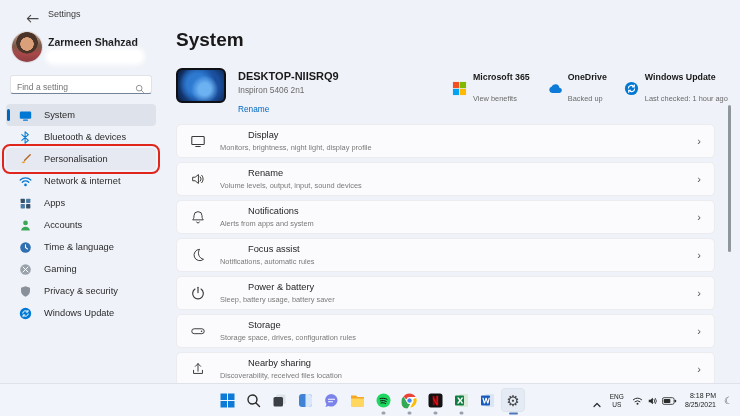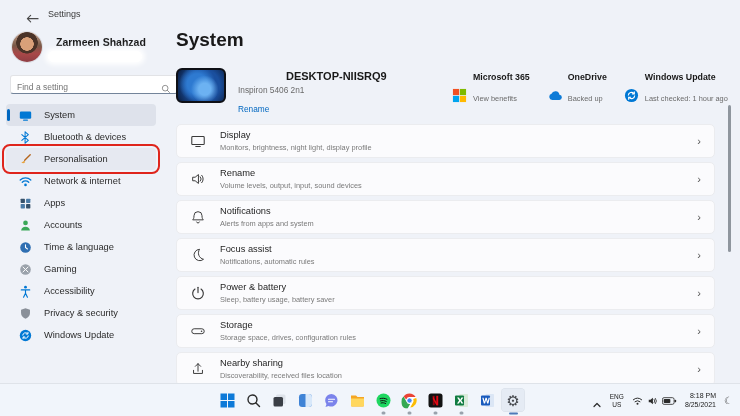--- a/index.html
+++ b/index.html
@@ -12,24 +12,24 @@
   .tb-title { position:absolute; left:32px; top:9px; font-size:9px; color:#3a3a3a; }
 
   
   .sidebar { position:absolute; top:28px; left:0; width:166px; bottom:33px; }
   .avatar { position:absolute; left:12px; top:4px; width:30px; height:30px; border-radius:50%;
     background:
       radial-gradient(circle at 50% 40%, #d9a079 0 6.5px, transparent 7px),
       radial-gradient(circle at 50% 36%, #4a3328 0 10.5px, transparent 11px),
       linear-gradient(180deg,#c5a18c 0%,#7a5a48 45%,#a84848 72%,#8f3e44 100%);
     box-shadow:0 0 0 1px rgba(0,0,0,.08); }
-  .pname { position:absolute; left:56px; top:8px; font-size:10.5px; font-weight:bold; color:#1a1a1a; }
+  .pname { position:absolute; left:48px; top:8px; font-size:10.5px; font-weight:bold; color:#1a1a1a; }
   .pblur { position:absolute; left:48px; top:23px; width:94px; height:11px; background:#fff; border-radius:6px;
     box-shadow:0 0 5px 3px rgba(255,255,255,.95); }
-  .searchbox { position:absolute; left:10px; top:47px; width:168px; height:19px; background:#fff;
+  .searchbox { position:absolute; left:10px; top:47px; width:142px; height:19px; background:#fff;
     border:1px solid #e2e3e6; border-bottom:1.6px solid #73849a; border-radius:3px; }
   .searchbox input { width:120px; height:100%; border:none; outline:none; background:transparent;
     font-size:8.5px; padding-left:6px; color:#333; font-family:"Liberation Sans",sans-serif; }
   .searchbox .mag { position:absolute; right:6px; top:4px; width:10px; height:10px; }
 
   .nav { position:absolute; left:6px; top:76px; width:150px; }
   .nav-item { position:relative; height:22px; display:flex; align-items:center; padding-left:13px;
     border-radius:4px; cursor:pointer; }
   .nav-item .icon { width:13px; height:13px; margin-right:12px; display:inline-flex; }
   .nav-item .icon svg { width:13px; height:13px; }
@@ -41,37 +41,37 @@
 
   
   .main { position:absolute; left:166px; top:28px; right:0; bottom:33px; }
   .page-title { position:absolute; left:10px; top:1px; font-size:19px; font-weight:bold; color:#191919; }
   .thumb { position:absolute; left:10px; top:40px; width:50px; height:35px; border-radius:6px;
     border:2.5px solid #0e1016;
     background:
       radial-gradient(circle at 58% 62%, #6cb2f2 0 18%, transparent 42%),
       radial-gradient(circle at 42% 45%, #2e7ad1 0 32%, transparent 58%),
       radial-gradient(circle at 55% 50%, #1a4f9e 0 55%, #0a1c3d 100%); }
-  .devname { position:absolute; left:72px; top:42px; font-size:11px; font-weight:bold; color:#191919;margin-left:48px; }
+  .devname { position:absolute; left:72px; top:42px; font-size:11px; font-weight:bold; color:#191919; }
   .devmodel { position:absolute; left:72px; top:57px; font-size:8.3px; color:#6a6a6a; }
   .rename { position:absolute; left:72px; top:68px; font-size:8.3px; color:#0067c0; cursor:pointer;margin-top:8px; }
   .statuses { position:absolute; left:286px; top:44px; display:flex; gap:17px; }
-  .status { display:flex; align-items:flex-end; gap:6px; }
+  .status { display:flex; align-items:center; gap:6px; }
   .status .icon { width:15px; height:15px; margin-top:2px; display:inline-flex; }
   .status .icon svg { width:15px; height:15px; }
   .status .st-title { font-size:8.8px; font-weight:bold; color:#191919; white-space:nowrap; }
   .status .st-sub { font-size:7.4px; color:#6a6a6a; margin-top:12px; white-space:nowrap; }
 
   .rows { position:absolute; left:10px; right:25px; top:96px; display:flex; flex-direction:column; gap:4px; }
   .row { height:34px; background:#fbfbfd; border:1px solid #ebecef; border-radius:5px;
     display:flex; align-items:center; padding:0 13px; cursor:pointer; }
   .row .icon { width:16px; height:16px; margin-right:14px; display:inline-flex; }
   .row .icon svg { width:16px; height:16px; }
   .row .texts { flex:1; }
-  .row .rtitle { font-size:9.3px; color:#1f1f1f; }
+  .row .rtitle { font-size:9.3px; color:#1f1f1f;margin-left:28px; }
   .row .rsub { font-size:7.4px; color:#7a7a7a; margin-top:2.5px; }
   .row .chev { color:#555; font-size:11px; line-height:1; }
   .scrollbar { position:absolute; right:9px; top:77px; width:3px; height:147px; background:#8f969e; border-radius:2px; }
 
   
   .taskbar { position:absolute; left:0; right:0; bottom:0; height:33px; background:#f1f5fb;
     border-top:1px solid #dfe3e9; }
   .tb-center { position:absolute; left:50%; top:50%; transform:translate(-50%,-50%);
     display:flex; gap:3px; align-items:center; }
   .tbi { position:relative; width:23px; height:23px; display:flex; align-items:center; justify-content:center;
@@ -182,29 +182,20 @@
           <svg viewBox="0 0 16 16">
             <circle cx="8" cy="8" r="6.5" fill="#9aa2ab"></circle>
             <path d="M5 5c2 1.5 4 4.5 6 6M11 5c-2 1.5-4 4.5-6 6" stroke="#fff" stroke-width="1.2" fill="none" stroke-linecap="round"></path>
           </svg>
         </span>
         <span class="label">Gaming</span>
       </div>
       <div class="nav-item">
         <span class="icon">
           <svg viewBox="0 0 16 16">
-            <circle cx="8" cy="2.7" r="1.7" fill="#0078d4"></circle>
-            <path d="M2.8 6h10.4M8 6v4.2L5.6 15M8 10.2L10.4 15" stroke="#0078d4" stroke-width="1.4" fill="none" stroke-linecap="round"></path>
-          </svg>
-        </span>
-        <span class="label">Accessibility</span>
-      </div>
-      <div class="nav-item">
-        <span class="icon">
-          <svg viewBox="0 0 16 16">
             <path d="M8 1.5l5.5 2v4c0 3.5-2.3 6-5.5 7-3.2-1-5.5-3.5-5.5-7v-4z" fill="#8a9099"></path>
           </svg>
         </span>
         <span class="label">Privacy &amp; security</span>
       </div>
       <div class="nav-item">
         <span class="icon">
           <svg viewBox="0 0 16 16">
             <circle cx="8" cy="8" r="7" fill="#0078d4"></circle>
             <path d="M4.6 8a3.4 3.4 0 016-2.1M11.4 8a3.4 3.4 0 01-6 2.1" stroke="#fff" stroke-width="1.2" fill="none"></path>

